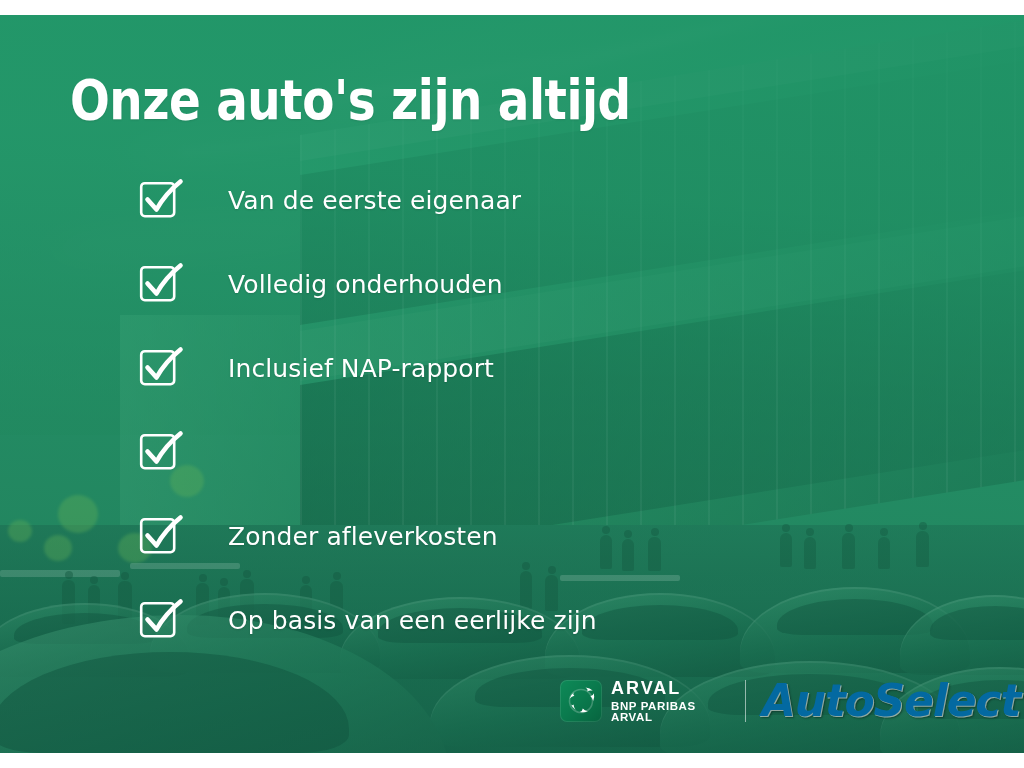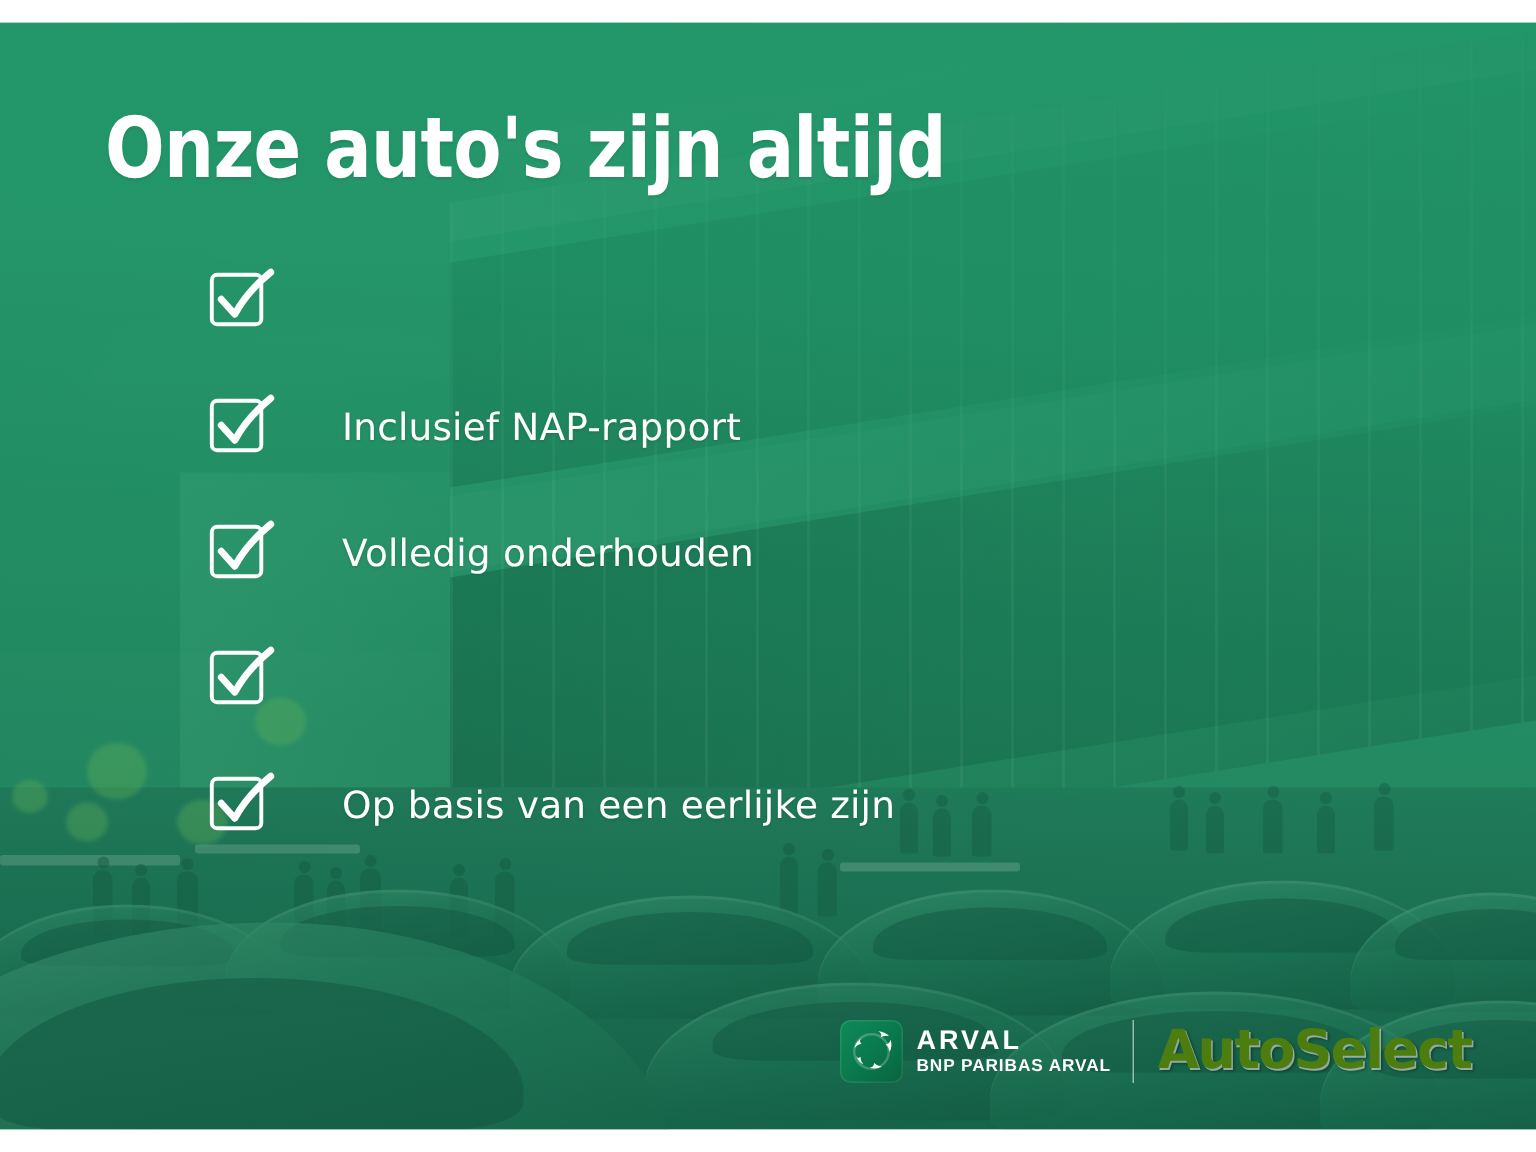--- a/index.html
+++ b/index.html
@@ -330,24 +330,25 @@
     margin-top: 4px;
   }
   .logo-divider {
     width: 1px;
     height: 42px;
     background: rgba(255,255,255,0.55);
     margin: 0 16px 0 14px;
     flex: 0 0 1px;
   }
   .autoselect {
-    color: #4d7c0f;
+    color: #0369a1;
     font-family: "DejaVu Sans", "Liberation Sans", sans-serif;
-    font-size: 36px;
+    font-size: 44px;
     font-weight: bold;
+    font-style: italic;
     letter-spacing: -1.2px;
     line-height: 1;
     white-space: nowrap;
     text-shadow:
       1px 1px 0 rgba(255,255,255,0.55),
       2px 2px 2px rgba(0,0,0,0.35);
   }
 </style>
 </head>
 <body>
@@ -449,51 +450,61 @@
 
     <div id="list">
 
       <div class="item">
         <span class="checkbox">
           <svg viewBox="0 0 44 44" xmlns="http://www.w3.org/2000/svg" aria-hidden="true">
             <rect x="3.2" y="5.2" width="33" height="33" rx="3.6" ry="3.6" fill="none" stroke="#ffffff" stroke-width="2.6"></rect>
             <path d="M9.5 21.5 L18.5 31.5 Q27 16 42.5 3.5" fill="none" stroke="#ffffff" stroke-width="4.6" stroke-linecap="round" stroke-linejoin="round"></path>
           </svg>
         </span>
+        <span class="item-label">Van de eerste eigenaar</span>
+      </div>
+
+      <div class="item">
+        <span class="checkbox">
+          <svg viewBox="0 0 44 44" xmlns="http://www.w3.org/2000/svg" aria-hidden="true">
+            <rect x="3.2" y="5.2" width="33" height="33" rx="3.6" ry="3.6" fill="none" stroke="#ffffff" stroke-width="2.6"></rect>
+            <path d="M9.5 21.5 L18.5 31.5 Q27 16 42.5 3.5" fill="none" stroke="#ffffff" stroke-width="4.6" stroke-linecap="round" stroke-linejoin="round"></path>
+          </svg>
+        </span>
+        <span class="item-label">Volledig onderhouden</span>
       </div>
 
       <div class="item">
         <span class="checkbox">
           <svg viewBox="0 0 44 44" xmlns="http://www.w3.org/2000/svg" aria-hidden="true">
             <rect x="3.2" y="5.2" width="33" height="33" rx="3.6" ry="3.6" fill="none" stroke="#ffffff" stroke-width="2.6"></rect>
             <path d="M9.5 21.5 L18.5 31.5 Q27 16 42.5 3.5" fill="none" stroke="#ffffff" stroke-width="4.6" stroke-linecap="round" stroke-linejoin="round"></path>
           </svg>
         </span>
         <span class="item-label">Inclusief NAP-rapport</span>
       </div>
 
       <div class="item">
         <span class="checkbox">
           <svg viewBox="0 0 44 44" xmlns="http://www.w3.org/2000/svg" aria-hidden="true">
             <rect x="3.2" y="5.2" width="33" height="33" rx="3.6" ry="3.6" fill="none" stroke="#ffffff" stroke-width="2.6"></rect>
             <path d="M9.5 21.5 L18.5 31.5 Q27 16 42.5 3.5" fill="none" stroke="#ffffff" stroke-width="4.6" stroke-linecap="round" stroke-linejoin="round"></path>
           </svg>
         </span>
-        <span class="item-label">Volledig onderhouden</span>
       </div>
 
       <div class="item">
         <span class="checkbox">
           <svg viewBox="0 0 44 44" xmlns="http://www.w3.org/2000/svg" aria-hidden="true">
             <rect x="3.2" y="5.2" width="33" height="33" rx="3.6" ry="3.6" fill="none" stroke="#ffffff" stroke-width="2.6"></rect>
             <path d="M9.5 21.5 L18.5 31.5 Q27 16 42.5 3.5" fill="none" stroke="#ffffff" stroke-width="4.6" stroke-linecap="round" stroke-linejoin="round"></path>
           </svg>
         </span>
-      </div>
-
+        <span class="item-label">Zonder afleverkosten</span>
+      </div>
 
       <div class="item">
         <span class="checkbox">
           <svg viewBox="0 0 44 44" xmlns="http://www.w3.org/2000/svg" aria-hidden="true">
             <rect x="3.2" y="5.2" width="33" height="33" rx="3.6" ry="3.6" fill="none" stroke="#ffffff" stroke-width="2.6"></rect>
             <path d="M9.5 21.5 L18.5 31.5 Q27 16 42.5 3.5" fill="none" stroke="#ffffff" stroke-width="4.6" stroke-linecap="round" stroke-linejoin="round"></path>
           </svg>
         </span>
         <span class="item-label">Op basis van een eerlijke zijn</span>
       </div>

